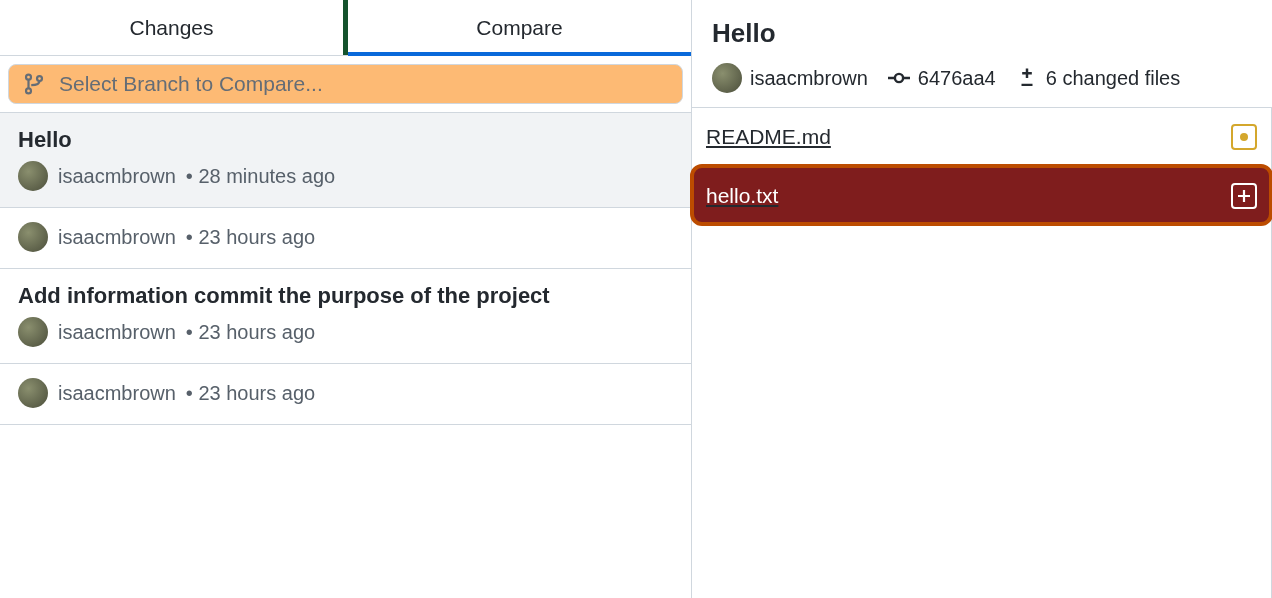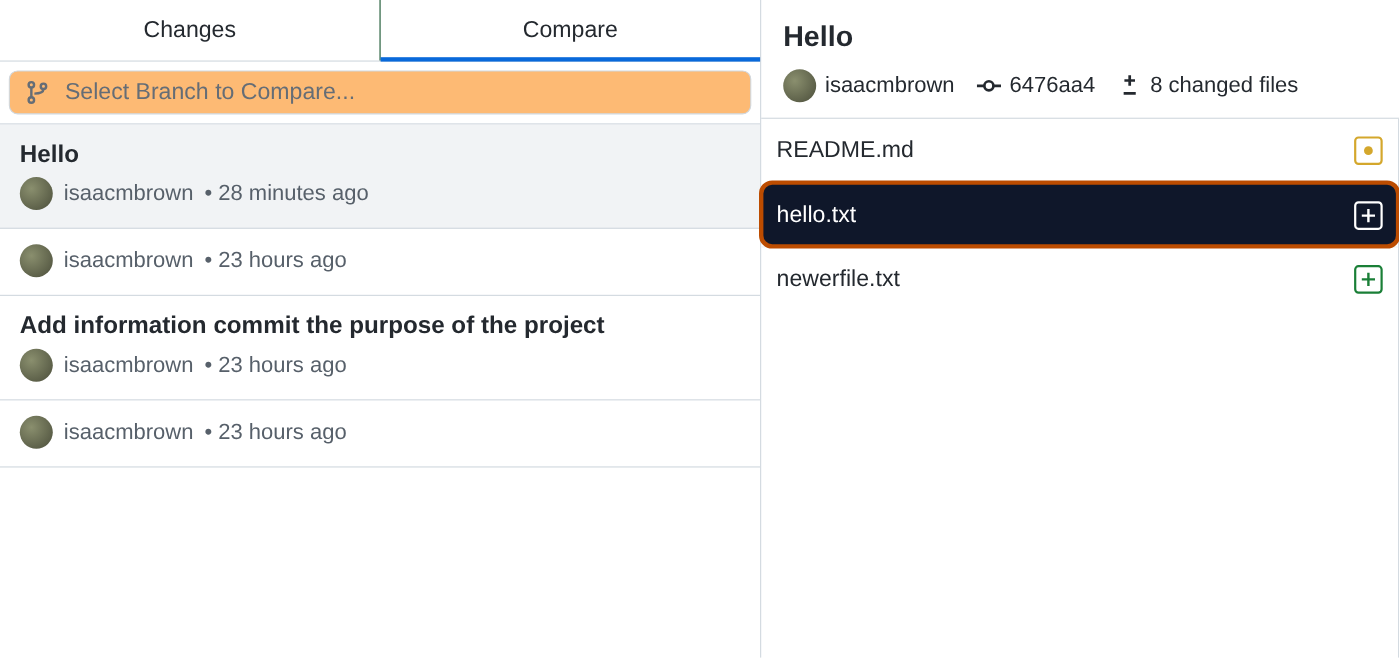--- a/index.html
+++ b/index.html
@@ -5,21 +5,21 @@
   * { box-sizing: border-box; margin: 0; padding: 0; }
   html, body { width: 1272px; height: 598px; font-family: -apple-system, BlinkMacSystemFont, "Segoe UI", Helvetica, Arial, sans-serif; color: #24292f; background: #fff; }
   .app { display: flex; height: 100%; }
   .left-panel { width: 692px; border-right: 1px solid #d0d7de; display: flex; flex-direction: column; }
   .right-panel { flex: 1; display: flex; flex-direction: column; }
 
   
   .tabs { display: flex; height: 56px; border-bottom: 1px solid #d0d7de; }
   .tab { flex: 1; display: flex; align-items: center; justify-content: center; font-size: 21px; color: #24292f; cursor: pointer; position: relative; }
   .tab.active::after { content: ""; position: absolute; left: 0; right: 0; bottom: -1px; height: 4px; background: #0969da; }
-  .tab:not(.active) { border-right: 1px solid #14532d; }
+  .tab:not(.active) { border-right: 5px solid #14532d; }
 
   
   .branch-row { padding: 8px; }
   .branch-select { display: flex; align-items: center; gap: 14px; height: 40px; padding: 0 14px; border: 1px solid #d0d7de; border-radius: 8px; background: #fdba74; cursor: pointer; }
   .branch-select .ph { font-size: 21px; color: #656d76; }
   .branch-icon { width: 22px; height: 22px; color: #656d76; }
 
   
   .commit-list { flex: 1; overflow: auto; }
   .commit { padding: 14px 18px 16px; border-bottom: 1px solid #d0d7de; cursor: pointer; }
@@ -30,24 +30,24 @@
   .dot-sep::before { content: "• "; }
 
   
   .detail-header { padding: 18px 20px 14px; border-bottom: 1px solid #d0d7de; }
   .detail-title { font-size: 26px; font-weight: 700; margin-bottom: 14px; }
   .detail-meta { display: flex; align-items: center; gap: 20px; font-size: 20px; flex-wrap: wrap; }
   .meta-group { display: flex; align-items: center; gap: 8px; }
   .meta-icon { width: 22px; height: 22px; color: #24292f; }
 
   
-  .file-list { width: 500px; border-right: 1px solid #d0d7de; flex: 1; }
+  .file-list { width: 500px; border-right: 1px solid #d0d7de; flex: 1; text-decoration: underline; }
   .file-row { display: flex; align-items: center; justify-content: space-between; height: 58px; padding: 0 14px; font-size: 21px; cursor: pointer; position: relative; }
   .file-row + .file-row { border-top: 1px solid #f0f1f3; }
-  .file-row.selected { background: #0f172a; color: #fff; }
+  .file-row.selected { background: #7f1d1d; color: #fff; }
   .file-row.highlighted { outline: 4px solid #bc4c00; outline-offset: -2px; border-radius: 10px; z-index: 2; }
   .status-badge { width: 26px; height: 26px; border-radius: 4px; display: flex; align-items: center; justify-content: center; }
   .status-modified { border: 2px solid #d4a72c; }
   .status-modified .dot { width: 8px; height: 8px; border-radius: 50%; background: #d4a72c; }
   .status-added { border: 2px solid #1a7f37; color: #1a7f37; }
   .status-added.onblue { border-color: #fff; color: #fff; }
   .plus-svg { width: 14px; height: 14px; }
 
   .right-body { display: flex; flex: 1; }
 </style>
@@ -125,45 +125,37 @@
           <svg class="meta-icon" viewBox="0 0 16 16" fill="none" stroke="currentColor" stroke-width="1.8">
             <circle cx="8" cy="8" r="3"></circle>
               <path d="M0 8h5M11 8h5"></path>
           </svg>
           <span>6476aa4</span>
         </div>
         <div class="meta-group">
           <svg class="meta-icon" viewBox="0 0 16 16" fill="none" stroke="currentColor" stroke-width="1.8">
             <path d="M8 1v7M4.5 4.5h7M4 13h8"></path>
           </svg>
-          <span>8 changed files</span>
+          <span>6 changed files</span>
         </div>
       </div>
     </div>
 
     <div class="right-body">
       <div class="file-list" id="file-list">
           <div class="file-row">
             <span>README.md</span>
             <div class="status-badge status-modified">
               <div class="dot"></div>
             </div>
           </div>
           <div class="file-row selected highlighted">
             <span>hello.txt</span>
             <div class="status-badge status-added onblue">
               <svg class="plus-svg" viewBox="0 0 14 14" fill="none" stroke="currentColor" stroke-width="2.2">
                 <path d="M7 1v12M1 7h12"></path>
               </svg>
             </div>
           </div>
-          <div class="file-row">
-            <span>newerfile.txt</span>
-            <div class="status-badge status-added">
-              <svg class="plus-svg" viewBox="0 0 14 14" fill="none" stroke="currentColor" stroke-width="2.2">
-                <path d="M7 1v12M1 7h12"></path>
-              </svg>
-            </div>
-          </div>
         </div>
     </div>
   </div>
 </div>
 
 </body></html>

